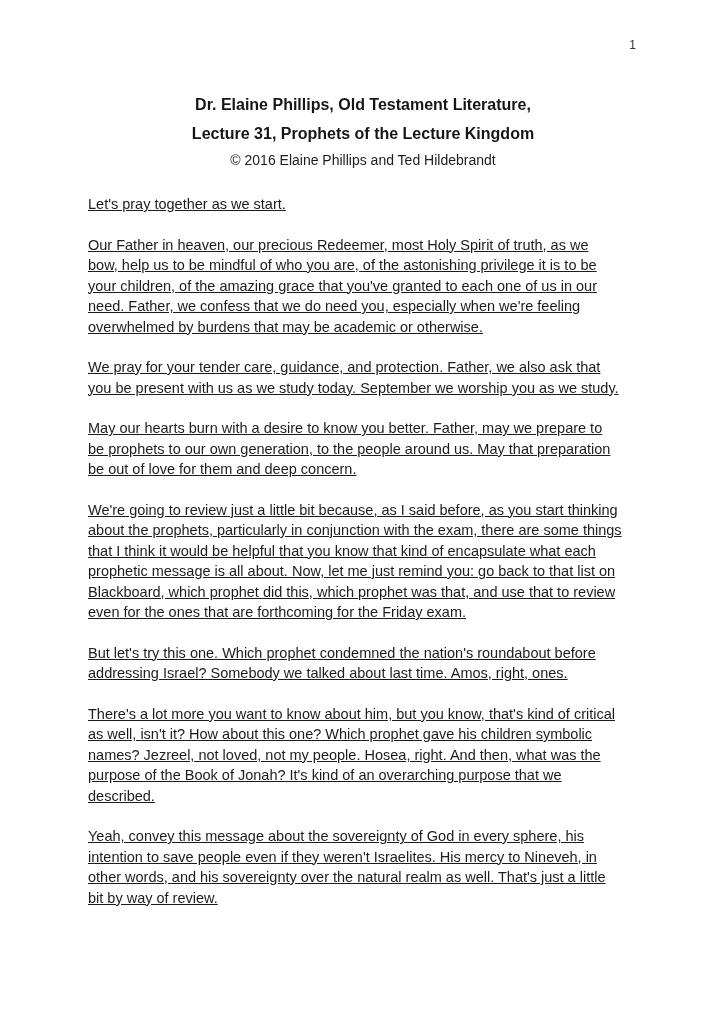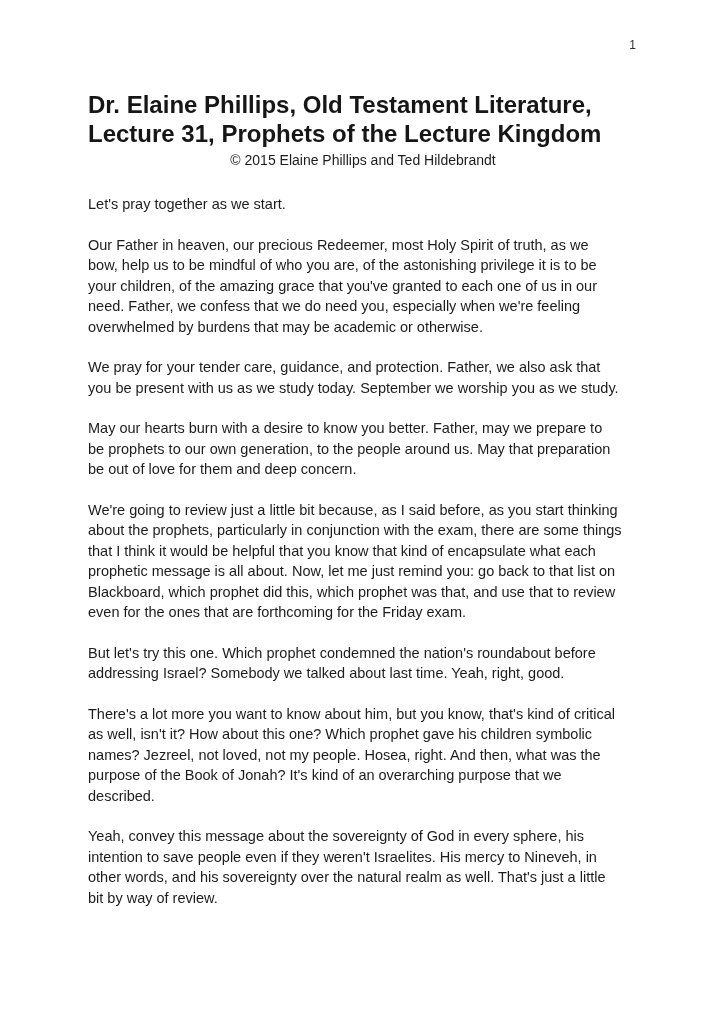--- a/index.html
+++ b/index.html
@@ -23,60 +23,62 @@
     right: 88px;
     font-size: 12px;
     line-height: 14px;
     color: #333333;
   }
   .content {
     padding: 90px 86px 0 88px;
     box-sizing: border-box;
   }
   .title {
+    text-align: center;
     font-weight: bold;
-    font-size: 24px;
+    font-size: 16px;
     line-height: 29px;
     color: #161616;
   }
   .copyright {
     text-align: center;
     font-size: 14px;
     line-height: 20px;
     margin-top: 2px;
     color: #1c1c1c;
   }
   .body-text {
     margin-top: 24px;
     font-size: 14.5px;
     line-height: 20.5px;
     text-align: left;
   }
   .body-text p {
     margin: 0 16px 20px 0;
+    text-decoration: underline;
   }
 </style>
 </head>
 <body>
 
 <div class="page">
   <div class="page-number">1</div>
 
   <div class="content">
     <div class="title">
       <div>Dr. Elaine Phillips, Old Testament Literature,</div>
       <div>Lecture 31, Prophets of the Lecture Kingdom</div>
     </div>
 
-    <div class="copyright">© 2015 Elaine Phillips and Ted Hildebrandt</div>
+    <div class="copyright">© 2016 Elaine Phillips and Ted Hildebrandt</div>
 
     <div class="body-text">
       <p>Let's pray together as we start.</p>
       <p>Our Father in heaven, our precious Redeemer, most Holy Spirit of truth, as we bow, help us to be mindful of who you are, of the astonishing privilege it is to be your children, of the amazing grace that you've granted to each one of us in our need. Father, we confess that we do need you, especially when we're feeling overwhelmed by burdens that may be academic or otherwise.</p>
       <p>We pray for your tender care, guidance, and protection. Father, we also ask that you be present with us as we study today. September we worship you as we study.</p>
       <p>May our hearts burn with a desire to know you better. Father, may we prepare to be prophets to our own generation, to the people around us. May that preparation be out of love for them and deep concern.</p>
       <p>We're going to review just a little bit because, as I said before, as you start thinking about the prophets, particularly in conjunction with the exam, there are some things that I think it would be helpful that you know that kind of encapsulate what each prophetic message is all about. Now, let me just remind you: go back to that list on Blackboard, which prophet did this, which prophet was that, and use that to review even for the ones that are forthcoming for the Friday exam.</p>
-      <p>But let's try this one. Which prophet condemned the nation's roundabout before addressing Israel? Somebody we talked about last time. Yeah, right, good.</p>
+      <p>But let's try this one. Which prophet condemned the nation's roundabout before addressing Israel? Somebody we talked about last time. Amos, right, ones.</p>
       <p>There's a lot more you want to know about him, but you know, that's kind of critical as well, isn't it? How about this one? Which prophet gave his children symbolic names? Jezreel, not loved, not my people. Hosea, right. And then, what was the purpose of the Book of Jonah? It's kind of an overarching purpose that we described.</p>
       <p>Yeah, convey this message about the sovereignty of God in every sphere, his intention to save people even if they weren't Israelites. His mercy to Nineveh, in other words, and his sovereignty over the natural realm as well. That's just a little bit by way of review.</p>
     </div>
   </div>
 </div>
 
 </body></html>

